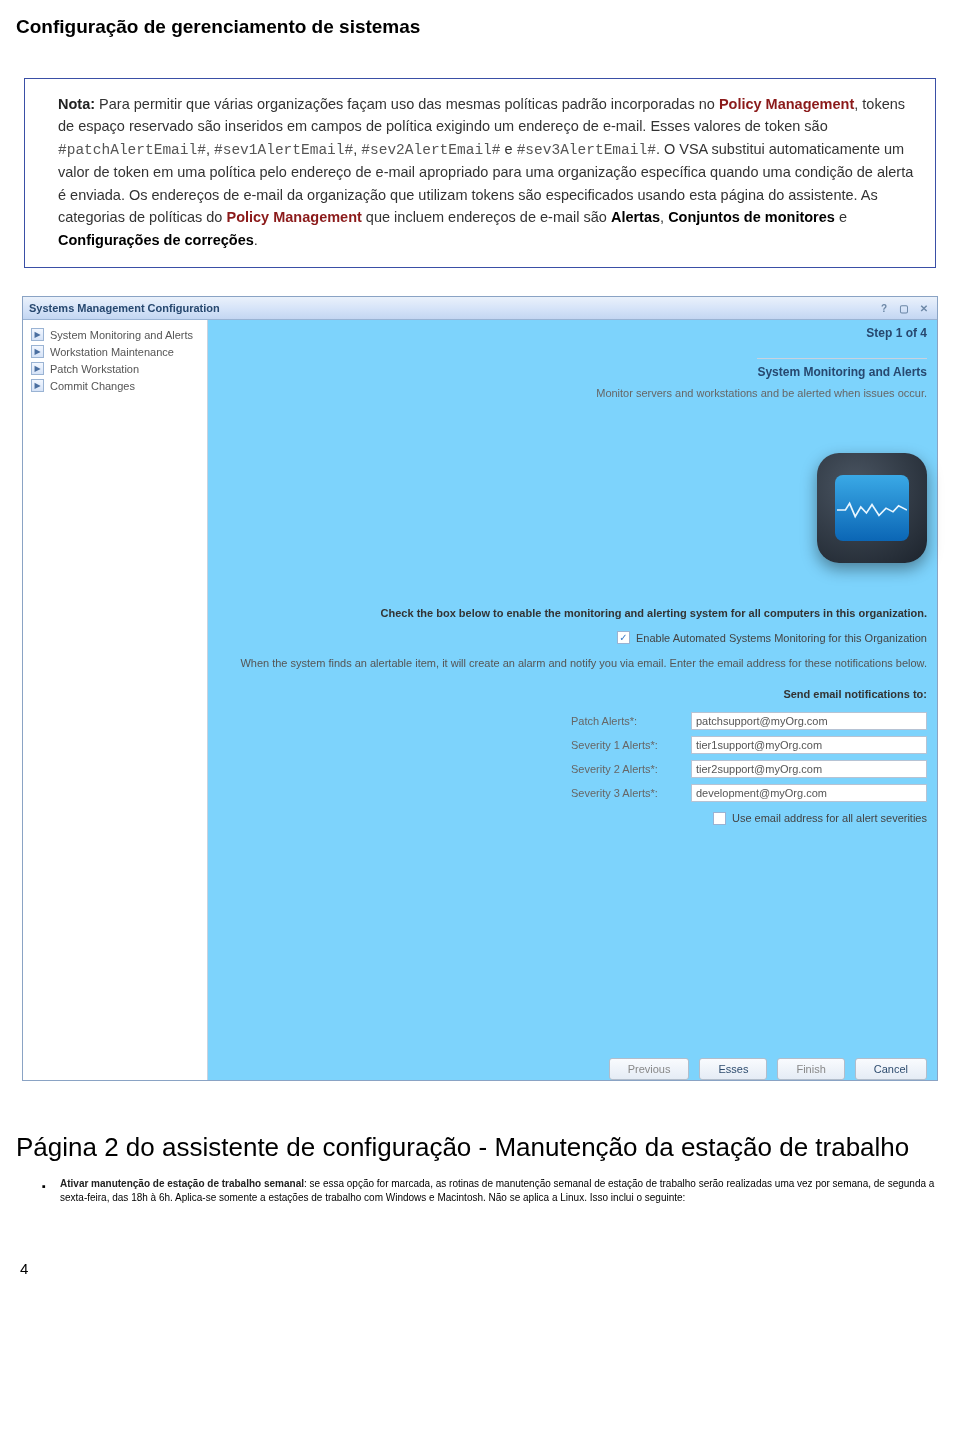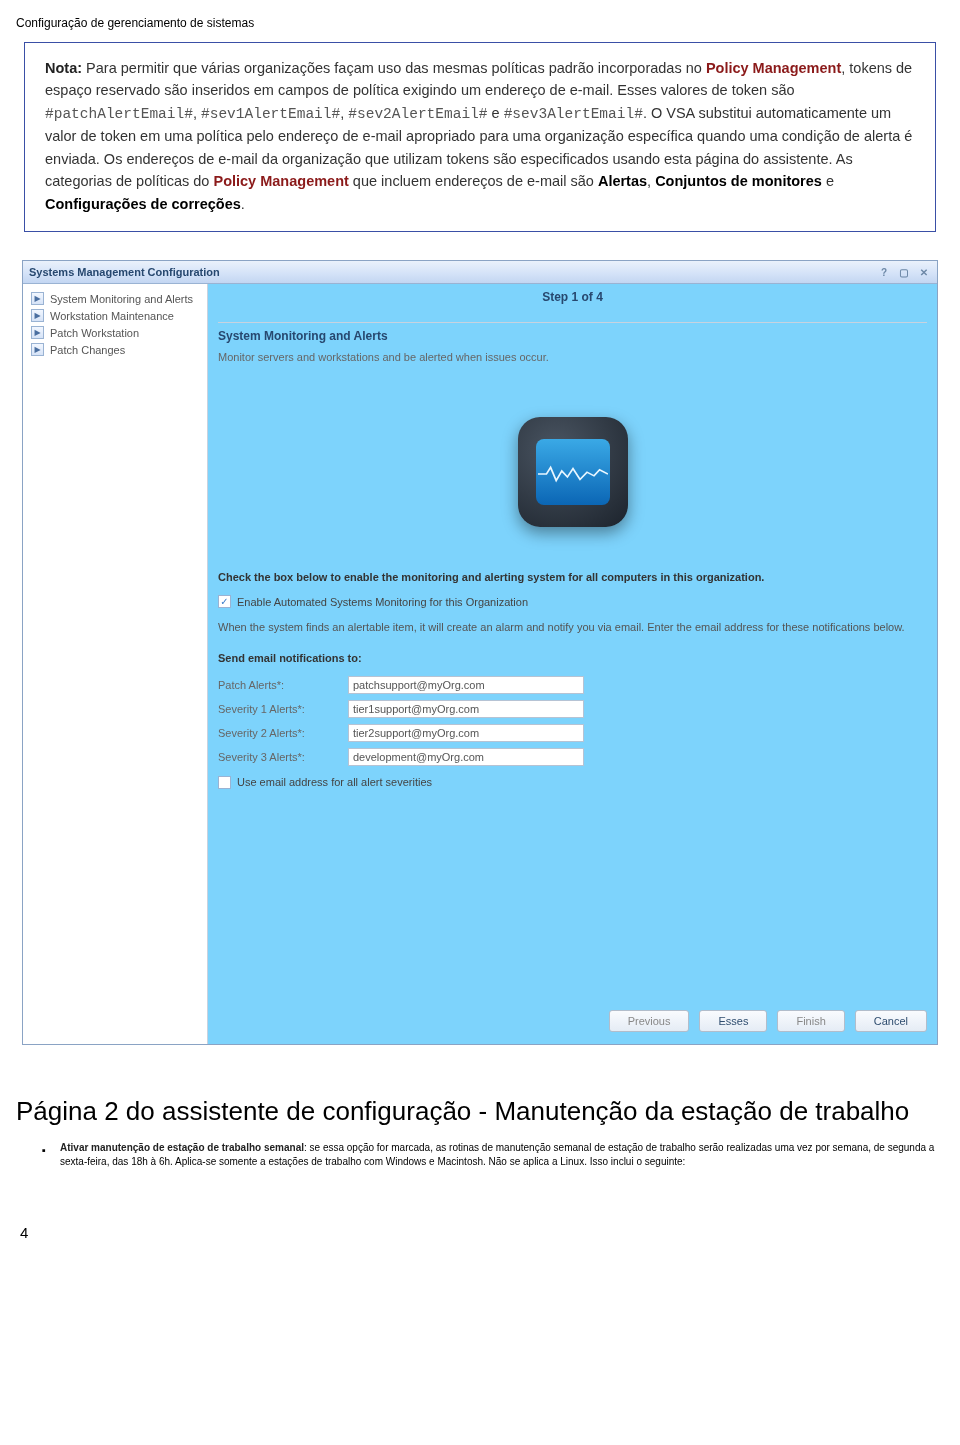--- a/index.html
+++ b/index.html
@@ -8,27 +8,27 @@
     padding: 0;
     font-family: Arial, Helvetica, sans-serif;
     background: #fff;
     width: 960px;
     color: #000;
   }
   .page {
     padding: 16px 16px 24px 16px;
   }
   .header-title {
-    font-size: 12px;
-    font-weight: normal;
-    margin-bottom: 12px;
+    font-size: 19px;
+    font-weight: bold;
+    margin-bottom: 40px;
   }
   .note-box {
     border: 1px solid #3a4fa6;
-    padding: 14px 16px 16px 20px;
+    padding: 14px 16px 16px 33px;
     margin: 0 8px 28px 8px;
     font-size: 14.5px;
     line-height: 1.55;
     color: #333;
   }
   .note-box b.note-label { color: #222; font-weight: bold; }
   .red-bold { color: #8b1a1a; font-weight: bold; }
   .mono { font-family: "Courier New", monospace; color: #555; }
   .dark-bold { color: #000; font-weight: bold; }
   
@@ -76,20 +76,21 @@
     display:inline-flex; align-items:center; justify-content:center;
     font-size:8px; color:#4b6fa0;
   }
   .wz-main {
     flex:1;
     padding: 6px 10px 50px 10px;
     position:relative;
     min-height: 760px;
     display:flex;
     flex-direction:column;
+    align-items:flex-end;
   }
   .wz-step {
     text-align:center;
     color:#27486f;
     font-weight:bold;
     font-size:12px;
     margin-bottom:18px;
   }
   .wz-section-title {
     color:#27486f;
@@ -123,28 +124,28 @@
     font-weight:bold; color:#333; font-size:11px;
     margin-top:4px; margin-bottom:12px;
   }
   .wz-check-row { display:flex; align-items:center; gap:6px; margin-bottom:12px; }
   .wz-checkbox {
     width:13px; height:13px; border:1px solid #9ab3d3; background:#fff;
     display:inline-flex; align-items:center; justify-content:center;
     font-size:10px; color:#3b7ecb;
   }
   .wz-text { color:#555; margin-bottom:12px; line-height:1.4; }
-  .wz-form-row { display:flex; align-items:center; gap:10px; margin-bottom:6px; }
+  .wz-form-row { display:flex; align-items:center; margin-bottom:6px; }
   .wz-label { width:120px; color:#666; text-align:left; }
   .wz-input {
     border:1px solid #b6c3d4; background:#fff; color:#555;
     padding:2px 4px; font-size:11px; width:236px; height:18px;
   }
   .wz-footer {
-    position:absolute; bottom:12px; right:10px;
+    position:absolute; bottom:0; right:10px;
     display:flex; gap:10px;
   }
   .wz-btn {
     border:1px solid #b2bdcb;
     border-radius:3px;
     background: linear-gradient(#f9fbfe,#e5ecf5);
     color:#888;
     font-size:11px;
     padding:4px 18px;
   }
@@ -203,21 +204,21 @@
         <div class="wz-side-item">
           <span class="item-icon">▶</span>
           <span>Workstation Maintenance</span>
         </div>
         <div class="wz-side-item">
           <span class="item-icon">▶</span>
           <span>Patch Workstation</span>
         </div>
         <div class="wz-side-item">
           <span class="item-icon">▶</span>
-          <span>Patch Changes</span>
+          <span>Commit Changes</span>
         </div>
       </div>
 
       <div class="wz-main">
         <div class="wz-step">Step 1 of 4</div>
         <div class="wz-section-title">System Monitoring and Alerts</div>
         <div class="wz-desc">Monitor servers and workstations and be alerted when issues occur.</div>
 
         <div class="wz-iconbig">
           <div class="big-icon">

